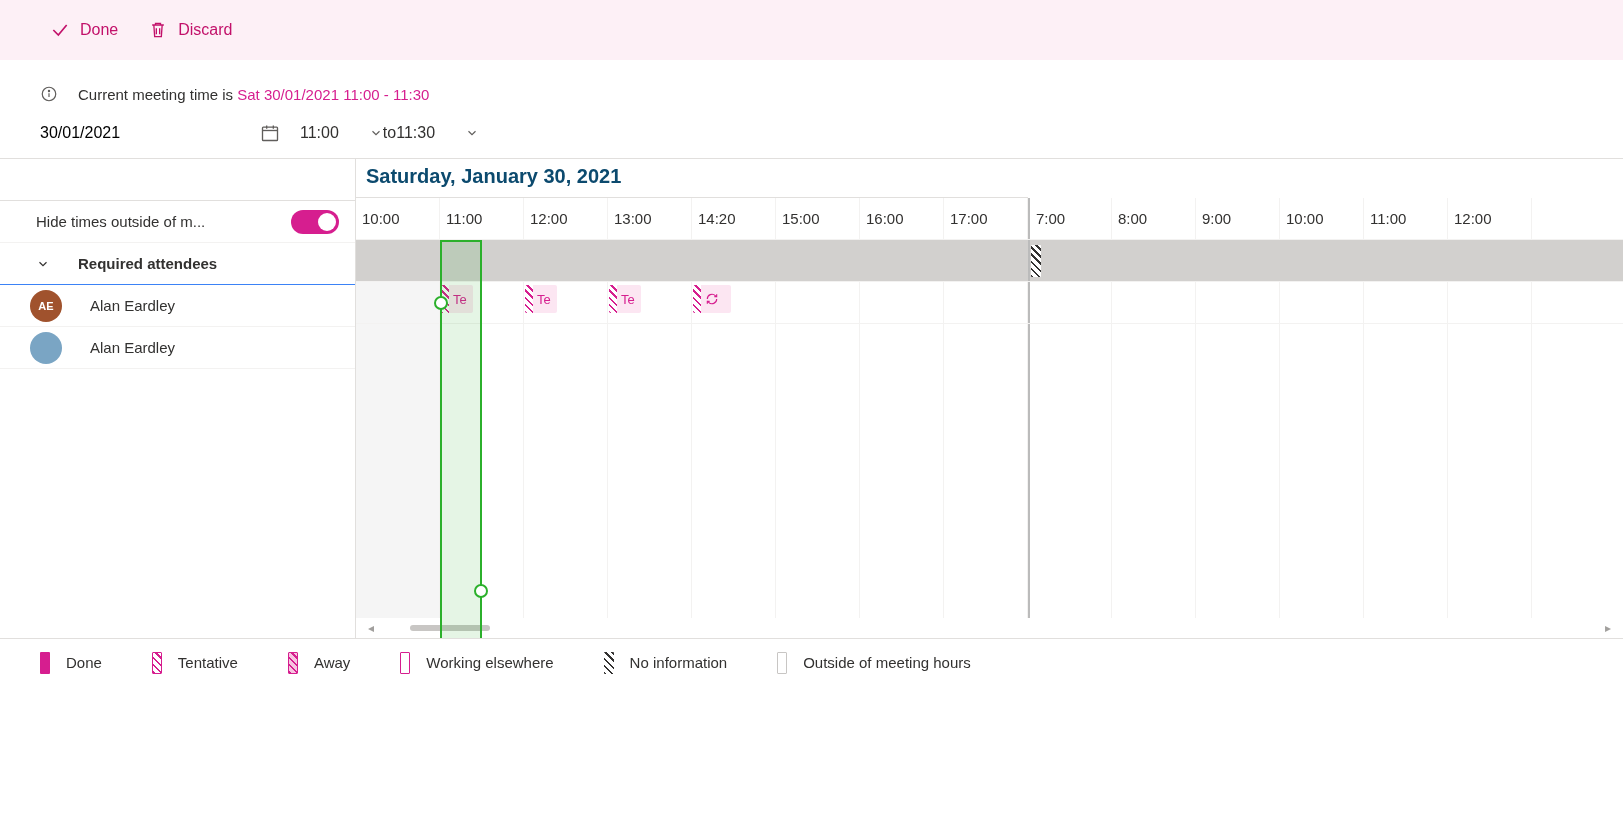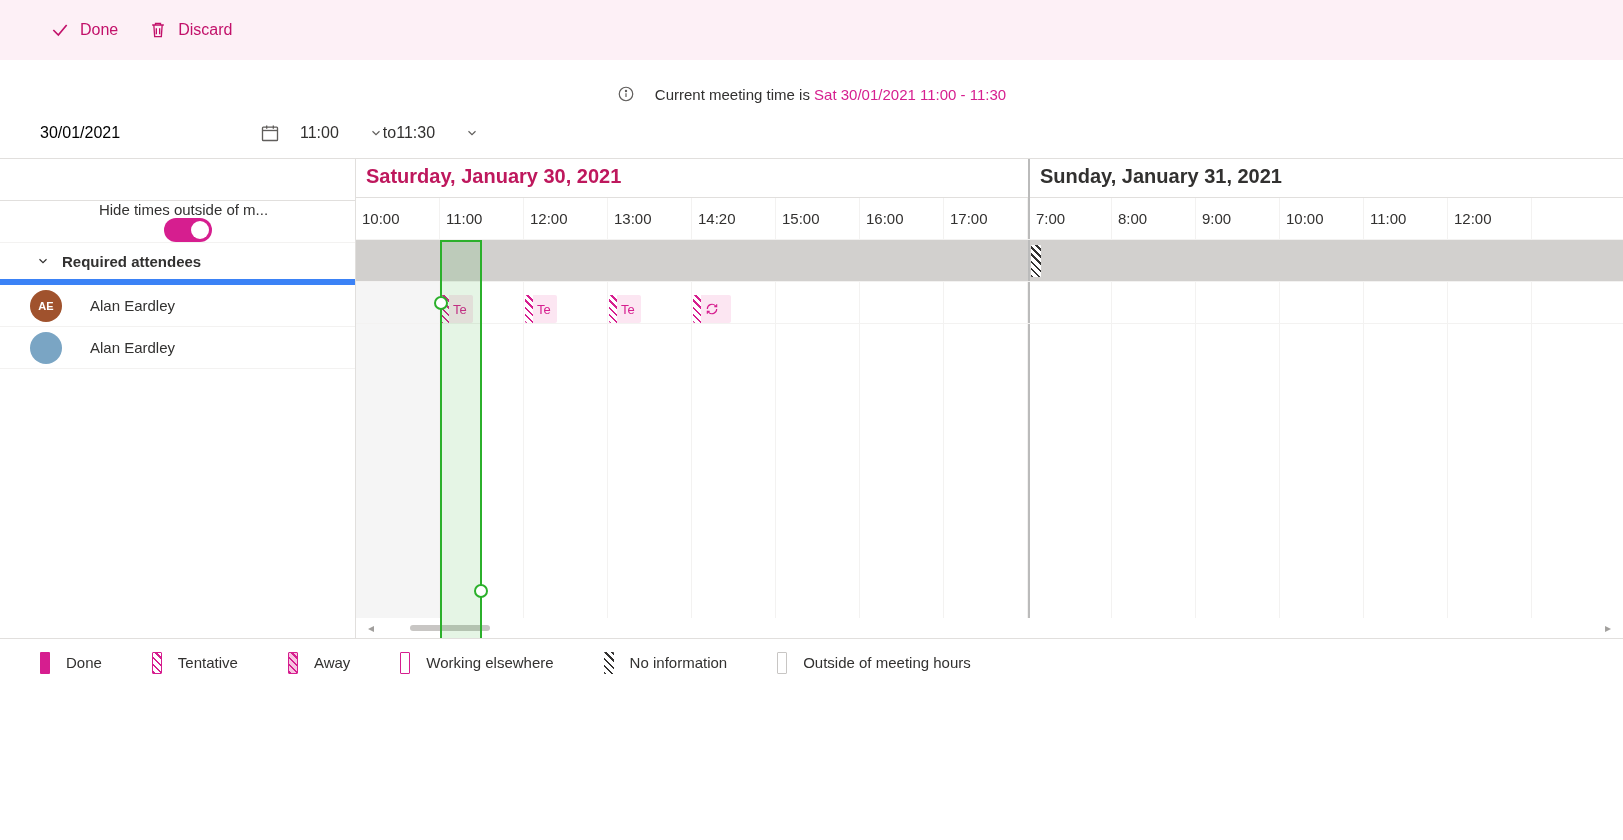--- a/index.html
+++ b/index.html
@@ -2,65 +2,65 @@
 <html><head>
 <meta charset="utf-8">
 <style>
   * { box-sizing: border-box; margin: 0; padding: 0; }
   body { font-family: "Segoe UI", Arial, sans-serif; font-size: 14px; color: #323130; background: #fff; width: 1623px; }
   
   .top-bar { background: #fdf0f6; height: 60px; display: flex; align-items: center; padding: 0 30px 0 50px; gap: 30px; }
   .top-btn { display: flex; align-items: center; gap: 10px; color: #c2116a; font-size: 16px; cursor: pointer; }
   .top-btn svg { width: 20px; height: 20px; }
   
-  .info-bar { padding: 25px 40px 10px 40px; display: flex; align-items: center; gap: 20px; font-size: 15px; justify-content: center; }
+  .info-bar { padding: 25px 40px 10px 40px; display: flex; align-items: center; gap: 20px; font-size: 15px; }
   .info-icon { width: 18px; height: 18px; color: #605e5c; }
   .info-text-date { color: #d61e8f; }
   
   .controls-bar { padding: 10px 40px 15px 40px; display: flex; align-items: center; font-size: 16px; }
   .date-input { font-size: 16px; width: 220px; border: none; outline: none; }
   .cal-icon { width: 20px; height: 20px; color: #605e5c; }
   .time-sel { display: flex; align-items: center; gap: 30px; }
   .time-sel span.val { font-size: 16px; }
   .chev { width: 14px; height: 14px; color: #605e5c; }
   
   .main-area { display: flex; border-top: 1px solid #e1dfdd; }
   .left-col { width: 355px; flex-shrink: 0; }
   .right-col { flex: 1; overflow: hidden; position: relative; border-left: 1px solid #e1dfdd; }
   
   .left-header-row { height: 42px; border-bottom: 1px solid #e1dfdd; }
-  .left-header-row.h2 { height: 42px; display: flex; align-items: center; padding: 0 16px 0 36px; justify-content: space-between; font-size: 15px; border-bottom: 1px solid #f3f2f1; flex-direction: column;}
+  .left-header-row.h2 { height: 42px; display: flex; align-items: center; padding: 0 16px 0 36px; justify-content: space-between; font-size: 15px; border-bottom: 1px solid #f3f2f1;}
   .toggle { width: 48px; height: 24px; background: #d61e8f; border-radius: 12px; position: relative; cursor: pointer; }
   .toggle::after { content: ""; position: absolute; right: 3px; top: 3px; width: 18px; height: 18px; background: #fff; border-radius: 50%; }
   .toggle-label { white-space: nowrap; overflow: hidden; text-overflow: ellipsis; flex: 1; margin-right: 8px; }
   
-  .section-hdr { height: 42px; display: flex; align-items: center; gap: 12px; padding: 0 36px; font-weight: 600; font-size: 15px; border-bottom: 6px solid #3b82f6; cursor: pointer;}
+  .section-hdr { height: 42px; display: flex; align-items: center; gap: 28px; padding: 0 36px; font-weight: 600; font-size: 15px; border-bottom: 1px solid #3b82f6; cursor: pointer;}
   .attendee-row { height: 42px; display: flex; align-items: center; gap: 28px; padding: 0 30px; font-size: 15px; border-bottom: 1px solid #f3f2f1; }
   .avatar { width: 32px; height: 32px; border-radius: 50%; display: flex; align-items: center; justify-content: center; color: #fff; font-size: 11px; font-weight: 600; }
   .avatar.brown { background: #a0522d; }
   .avatar.photo { background: #7aa5c4; }
   
   .day-headers { height: 42px; display: flex; border-bottom: 1px solid #e1dfdd; border-top: 3px solid #d61e8f; margin-top: -3px;}
   .day-headers.noborder{ border-top: 3px solid transparent; }
   .day-hdr { font-size: 20px; font-weight: 600; padding: 6px 10px; }
-  .day-hdr.active { color: #be185d; }
+  .day-hdr.active { color: #0c4a6e; }
   
   .time-headers { height: 42px; display: flex; border-bottom: 1px solid #f3f2f1; }
   .time-cell { width: 84px; height: 41px; display: flex; align-items: center; padding-left: 6px; font-size: 15px; color: #323130; flex-shrink: 0; border-right: 1px solid #f3f2f1; }
   
   .grid-body { position: relative; }
   .grid-row { height: 42px; display: flex; border-bottom: 1px solid #f3f2f1; position: relative; }
   .grid-cell { width: 84px; height: 100%; border-right: 1px solid #f3f2f1; flex-shrink: 0; }
   .grid-cell.off { background: #f5f5f5; }
   .summary-row { background: #d2d0ce; }
   .summary-row .grid-cell { border-right: 1px solid #d2d0ce; }
   
   .noinfo-block { position: absolute; width: 10px; height: 32px; top: 5px; background: repeating-linear-gradient(45deg, #323130, #323130 2px, #fff 2px, #fff 5px); border-radius: 1px; }
   
-  .tent-event { position: absolute; display: flex; align-items: center; height: 28px; top: 13px; font-size: 13px; color: #d61e8f; background: #fce6f2; border-radius: 2px; overflow: hidden; gap: 4px; padding-right: 4px;}
+  .tent-event { position: absolute; display: flex; align-items: center; height: 28px; top: 3px; font-size: 13px; color: #d61e8f; background: #fce6f2; border-radius: 2px; overflow: hidden; gap: 4px; padding-right: 4px;}
   .tent-bar { width: 8px; height: 100%; background: repeating-linear-gradient(45deg, #d61e8f, #d61e8f 2px, #fff 2px, #fff 5px); }
   
   .selection { position: absolute; top: 0; height: 420px; border: 2px solid #2bb02b; background: rgba(43,176,43,0.12); z-index: 5; }
   .sel-handle { position: absolute; width: 14px; height: 14px; background: #fff; border: 2px solid #2bb02b; border-radius: 50%; }
   .sel-handle.start { left: -8px; top: 54px; }
   .sel-handle.end { right: -8px; bottom: 60px; }
   
   .empty-grid { height: 294px; position: relative; display: flex; }
   
   .scroll-row { height: 20px; position: relative; display: flex; align-items: center; padding: 0 12px; justify-content: space-between;}
@@ -158,25 +158,20 @@
     </div>
   </div>
 
   <div class="right-col">
     <div class="day-top-wrap">
       <div class="day-segment day1">
         <div class="day-headers">
             <div class="day-hdr active">Saturday, January 30, 2021</div>
           </div>
       </div>
-      <div class="day-segment day2 day-sep">
-        <div class="day-headers noborder">
-            <div class="day-hdr">Sunday, January 31, 2021</div>
-          </div>
-      </div>
     </div>
 
     <div class="time-headers">
       <div class="time-cell">10:00</div>
       <div class="time-cell">11:00</div>
       <div class="time-cell">12:00</div>
       <div class="time-cell">13:00</div>
       <div class="time-cell">14:20</div>
       <div class="time-cell">15:00</div>
       <div class="time-cell">16:00</div>

